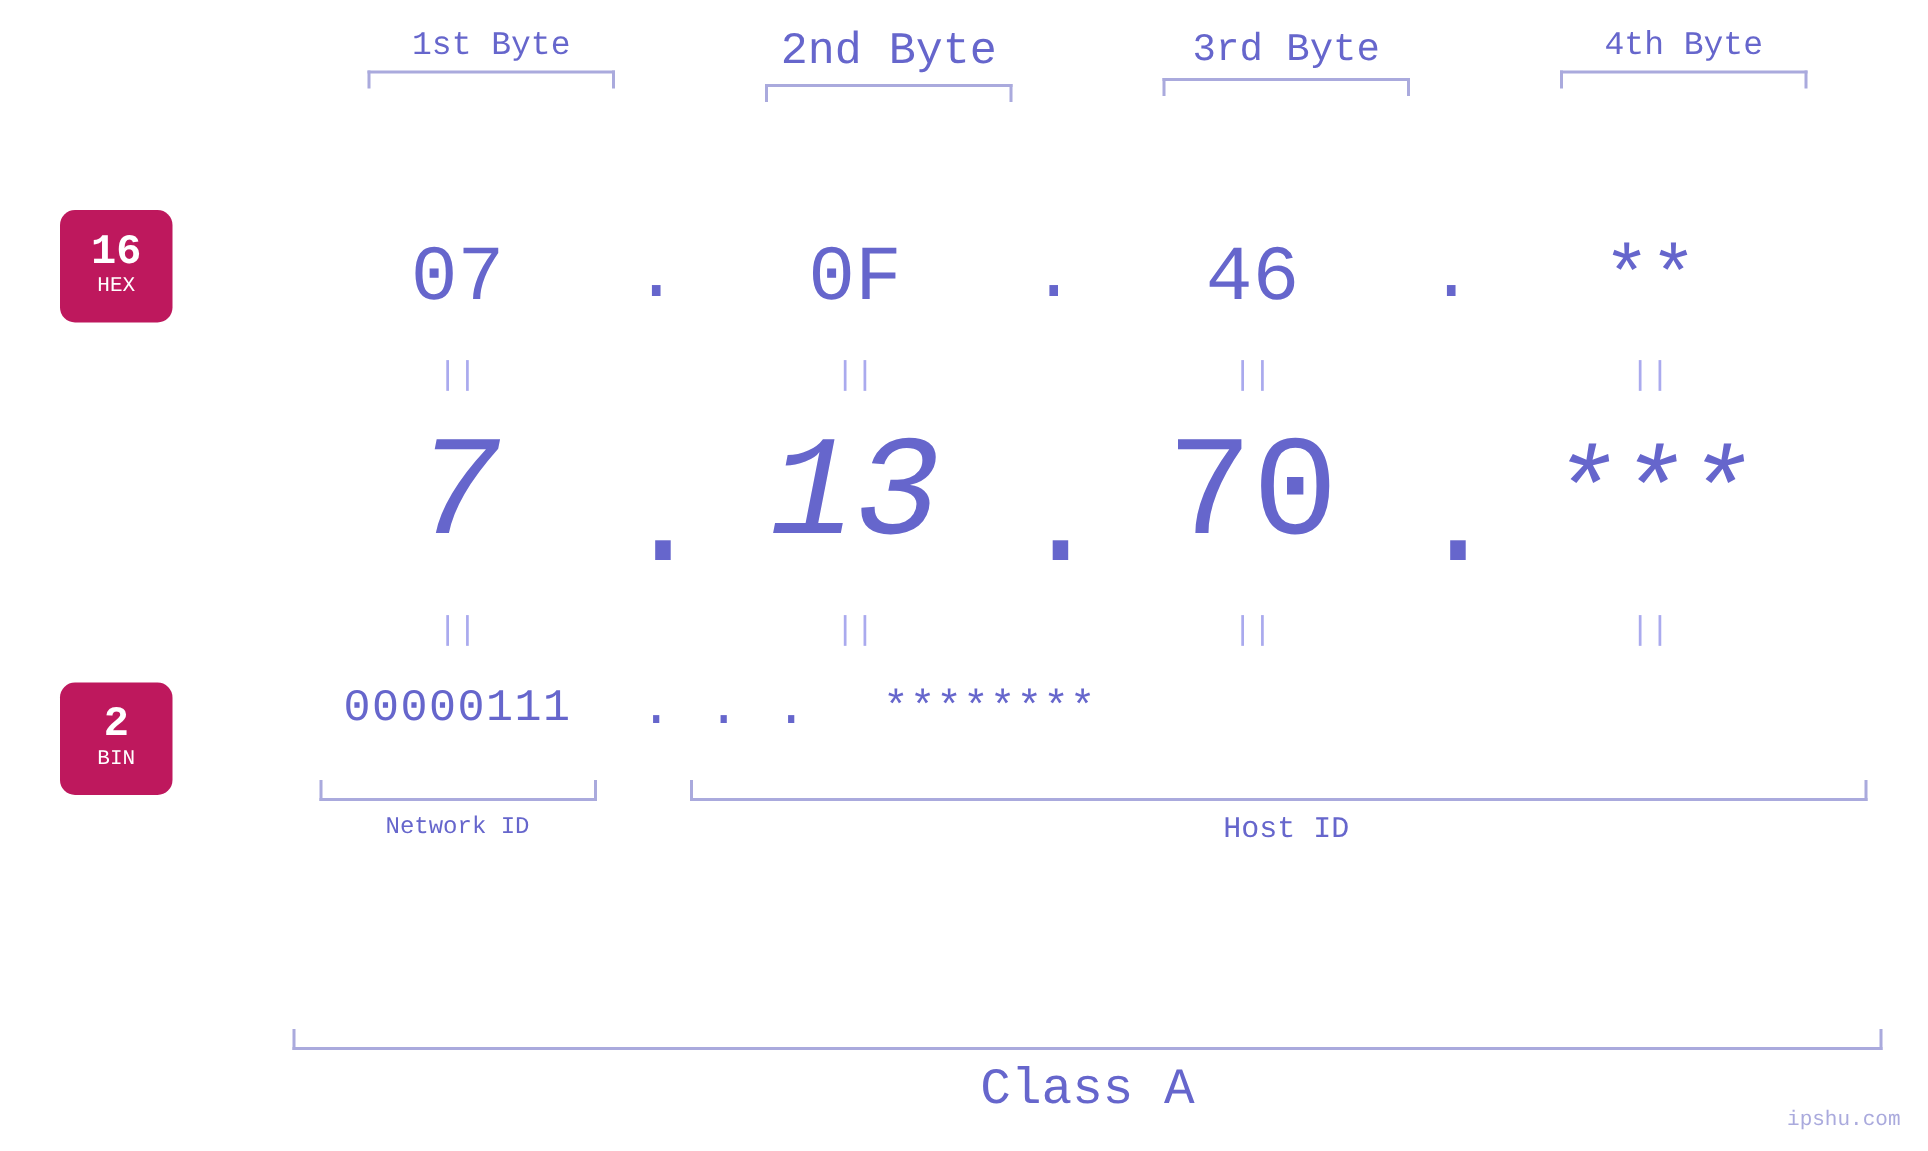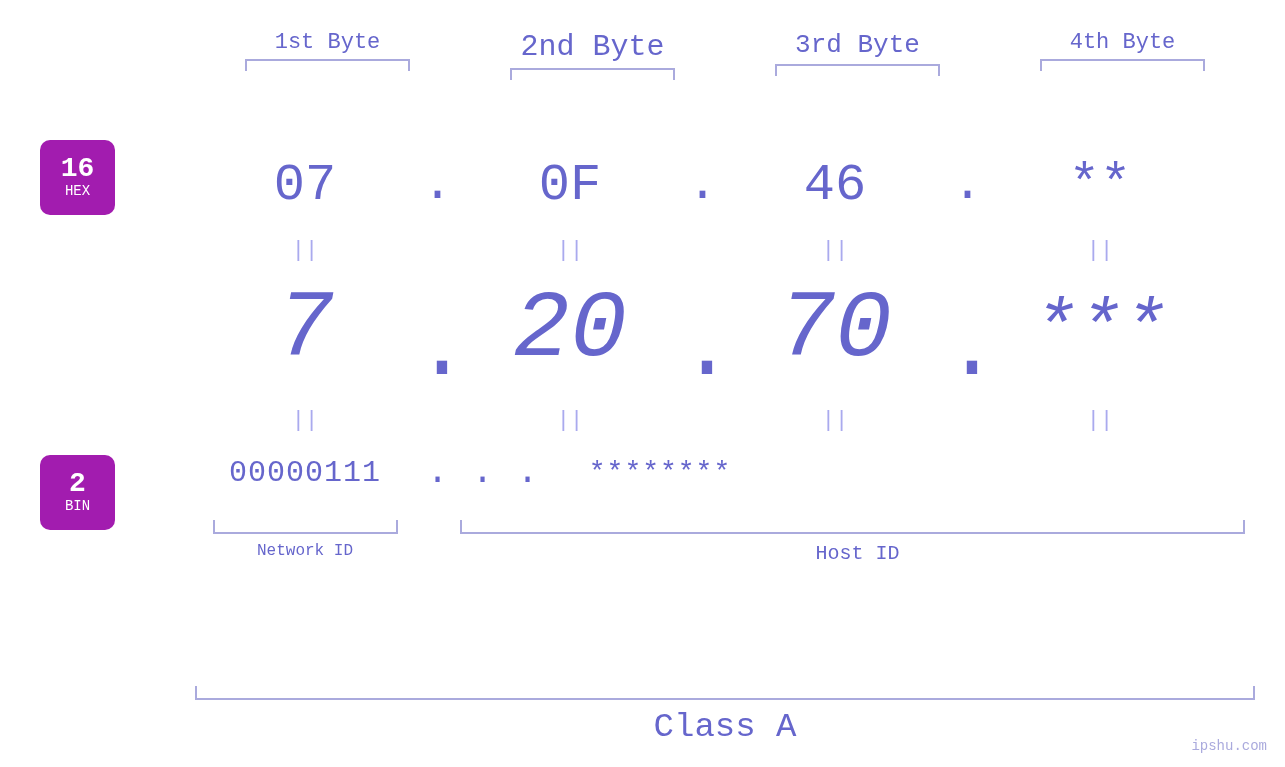--- a/index.html
+++ b/index.html
@@ -6,21 +6,21 @@
     body {
       background: #ffffff;
       font-family: 'Courier New', Courier, monospace;
       width: 1285px;
       height: 767px;
       overflow: hidden;
       position: relative;
     }
 
     .badge {
-      background: #a21caf;
+      background: #be185d;
       color: white;
       border-radius: 10px;
       width: 75px;
       height: 75px;
       display: flex;
       flex-direction: column;
       align-items: center;
       justify-content: center;
       font-family: 'Courier New', Courier, monospace;
     }
@@ -55,21 +55,21 @@
       font-family: 'Courier New', Courier, monospace;
       font-size: 22px;
       text-align: center;
     }
   </style>
 </head>
 <body>
 
 <div class="full-layout">
 
-  <div style="position:absolute; top:30px; left:195px; width:1060px; display:flex; justify-content:space-around;">
+  <div style="position:absolute; top:18px; left:195px; width:1060px; display:flex; justify-content:space-around;">
     <div style="width:220px; text-align:center;">
       <div class="v" style="font-size:22px;">1st Byte</div>
       <div style="width:165px; height:12px; border-top:2px solid #aaaadd; border-left:2px solid #aaaadd; border-right:2px solid #aaaadd; margin:4px auto 0;"></div>
     </div>
     <div style="width:220px; text-align:center;">
       <div class="v" style="font-size:30px;">2nd Byte</div>
       <div style="width:165px; height:12px; border-top:2px solid #aaaadd; border-left:2px solid #aaaadd; border-right:2px solid #aaaadd; margin:4px auto 0;"></div>
     </div>
     <div style="width:220px; text-align:center;">
       <div class="v" style="font-size:26px;">3rd Byte</div>
@@ -124,27 +124,27 @@
 
 
   <div style="position:absolute; top:265px; left:195px; width:1060px; display:flex; align-items:center; height:130px;">
     <div style="width:220px; text-align:center;">
       <span class="v" style="font-size:95px; font-style:italic;">7</span>
     </div>
     <div style="width:45px; text-align:center; padding-top:40px;">
       <span class="v" style="font-size:90px;">.</span>
     </div>
     <div style="width:220px; text-align:center;">
-      <span class="v" style="font-size:95px; font-style:italic;">20</span>
+      <span class="v" style="font-size:95px; font-style:italic;">13</span>
     </div>
     <div style="width:45px; text-align:center; padding-top:40px;">
       <span class="v" style="font-size:90px;">.</span>
     </div>
     <div style="width:220px; text-align:center;">
-      <span class="v" style="font-size:95px; font-style:italic;">70</span>
+      <span class="v" style="font-size:95px; ">70</span>
     </div>
     <div style="width:45px; text-align:center; padding-top:40px;">
       <span class="v" style="font-size:90px;">.</span>
     </div>
     <div style="width:220px; text-align:center;">
       <span class="v" style="font-size:75px; font-style:italic;">***</span>
     </div>
   </div>
 
   <div style="position:absolute; top:400px; left:195px; width:1060px; display:flex; align-items:center; height:40px;">

